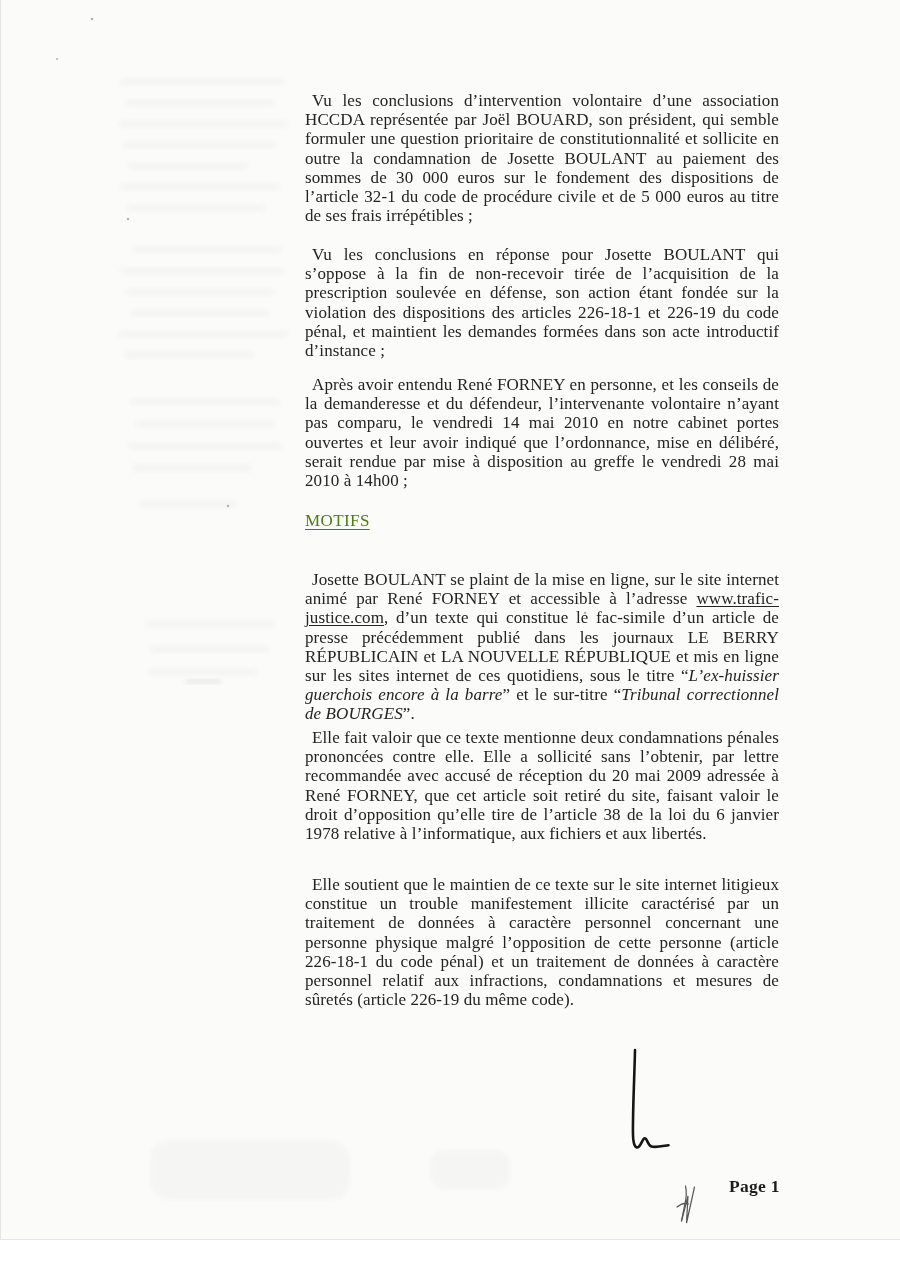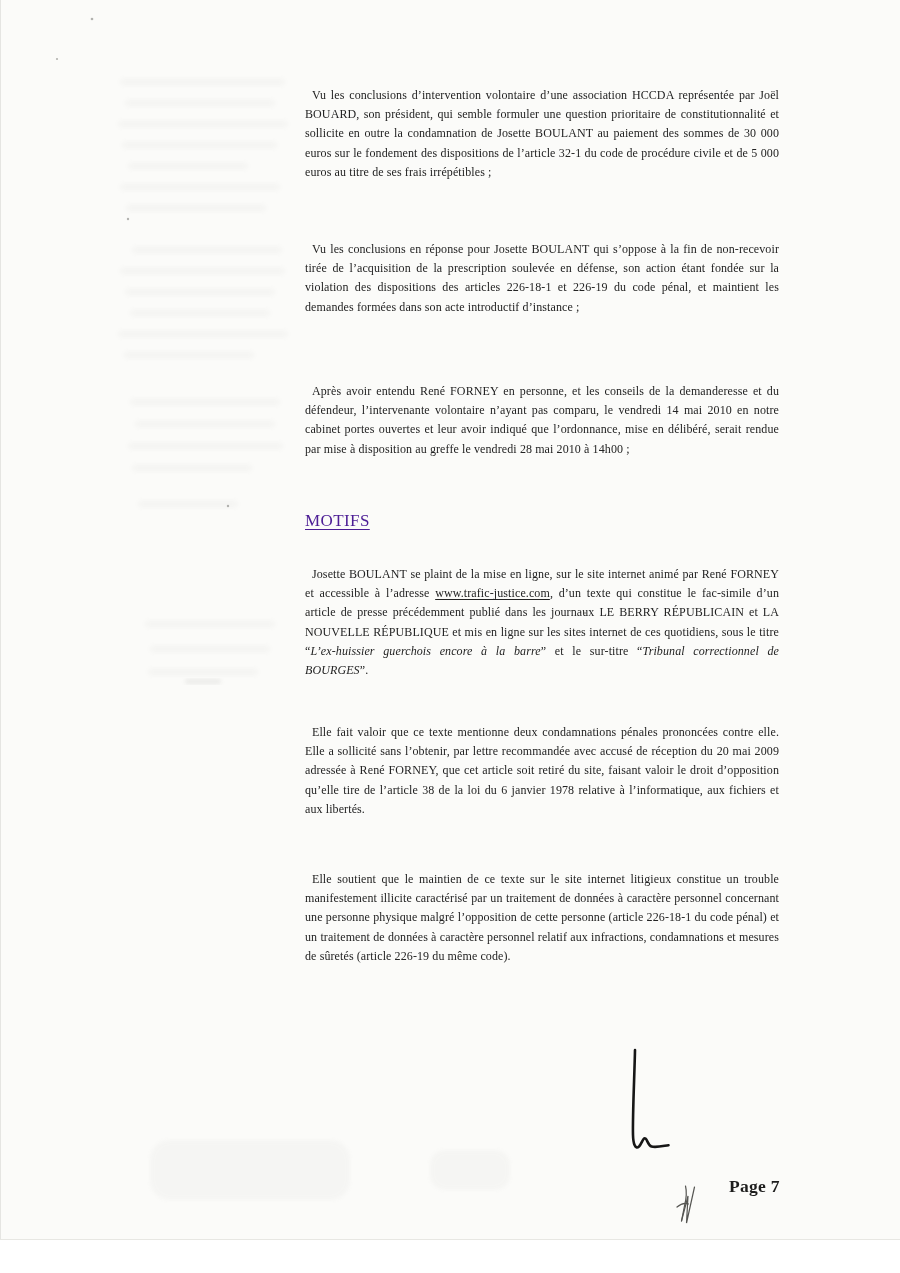--- a/index.html
+++ b/index.html
@@ -29,31 +29,31 @@
     width: 1px;
     height: 1239px;
     background: #e0e0dc;
     opacity: .8;
   }
   .textcol {
     position: absolute;
     left: 305px;
     width: 474px;
     color: #232323;
-    font-size: 12px;
+    font-size: 17px;
     line-height: 19.2px;
     text-align: justify;
     text-indent: 7px;
     letter-spacing: 0.1px;
   }
   .heading {
     position: absolute;
     left: 305px;
     top: 511px;
-    color: #4c1d95;
+    color: #4d7c0f;
     font-size: 17px;
     text-decoration: underline;
     text-underline-offset: 3px;
     letter-spacing: 0.4px;
   }
   .seg-url { text-decoration: underline; text-underline-offset: 2px; }
   .seg-italic { font-style: italic; }
   .page-number {
     position: absolute;
     left: 729px;
@@ -122,32 +122,32 @@
     <circle cx="128" cy="219" r="1.2"></circle>
     <circle cx="228" cy="506" r="1.2"></circle>
     <circle cx="585" cy="613" r="1.3"></circle>
   </g>
 </svg>
 
 <p class="textcol" style="top:74px">Vu les conclusions d’intervention volontaire d’une association HCCDA représentée par Joël BOUARD, son président, qui semble formuler une question prioritaire de constitutionnalité et sollicite en outre la condamnation de Josette BOULANT au paiement des sommes de 30 000 euros sur le fondement des dispositions de l’article 32-1 du code de procédure civile et de 5 000 euros au titre de ses frais irrépétibles ;</p>
 
 <p class="textcol" style="top:228px">Vu les conclusions en réponse pour Josette BOULANT qui s’oppose à la fin de non-recevoir tirée de l’acquisition de la prescription soulevée en défense, son action étant fondée sur la violation des dispositions des articles 226-18-1 et 226-19 du code pénal, et maintient les demandes formées dans son acte introductif d’instance ;</p>
 
-<p class="textcol" style="top:370px">Après avoir entendu René FORNEY en personne, et les conseils de la demanderesse et du défendeur, l’intervenante volontaire n’ayant pas comparu, le vendredi 14 mai 2010 en notre cabinet portes ouvertes et leur avoir indiqué que l’ordonnance, mise en délibéré, serait rendue par mise à disposition au greffe le vendredi 28 mai 2010 à 14h00 ;</p>
+<p class="textcol" style="top:358px">Après avoir entendu René FORNEY en personne, et les conseils de la demanderesse et du défendeur, l’intervenante volontaire n’ayant pas comparu, le vendredi 14 mai 2010 en notre cabinet portes ouvertes et leur avoir indiqué que l’ordonnance, mise en délibéré, serait rendue par mise à disposition au greffe le vendredi 28 mai 2010 à 14h00 ;</p>
 
 <div class="heading">MOTIFS</div>
 
 <p class="textcol" style="top:553px"><span>Josette BOULANT se plaint de la mise en ligne, sur le site internet animé par René FORNEY et accessible à l’adresse </span><span class="seg-url">www.trafic-justice.com</span><span>, d’un texte qui constitue le fac-simile d’un article de presse précédemment publié dans les journaux LE BERRY RÉPUBLICAIN et LA NOUVELLE RÉPUBLIQUE et mis en ligne sur les sites internet de ces quotidiens, sous le titre “</span><span class="seg-italic">L’ex-huissier guerchois encore à la barre</span><span>” et le sur-titre “</span><span class="seg-italic">Tribunal correctionnel de BOURGES</span><span>”.</span></p>
 
 <p class="textcol" style="top:711px">Elle fait valoir que ce texte mentionne deux condamnations pénales prononcées contre elle. Elle a sollicité sans l’obtenir, par lettre recommandée avec accusé de réception du 20 mai 2009 adressée à René FORNEY, que cet article soit retiré du site, faisant valoir le droit d’opposition qu’elle tire de l’article 38 de la loi du 6 janvier 1978 relative à l’informatique, aux fichiers et aux libertés.</p>
 
 <p class="textcol" style="top:858px">Elle soutient que le maintien de ce texte sur le site internet litigieux constitue un trouble manifestement illicite caractérisé par un traitement de données à caractère personnel concernant une personne physique malgré l’opposition de cette personne (article 226-18-1 du code pénal) et un traitement de données à caractère personnel relatif aux infractions, condamnations et mesures de sûretés (article 226-19 du même code).</p>
 
 <svg class="signature-svg" viewBox="0 0 100 195" xmlns="http://www.w3.org/2000/svg">
   <path d="M 20 10 C 19.5 35, 17.5 75, 18 95 C 18.2 103, 20 110, 24 106.5 C 27 103.5, 28 97, 30.5 98.5 C 32.5 100, 33 105.5, 36.5 106.5 C 41 107.8, 48 106, 53.5 105.2" fill="none" stroke="#161616" stroke-width="2.6" stroke-linecap="round" stroke-linejoin="round"></path>
   <g fill="none" stroke="#444440" stroke-width="1.2" stroke-linecap="round" opacity="0.9">
     <path d="M 70.5 146 C 72 152, 71.5 158, 69.5 166 L 66.5 181"></path>
     <path d="M 66.5 181 L 73 156 L 71.5 183 L 79.5 147"></path>
     <path d="M 62 167 C 66 163.5, 70 162.5, 73.5 164"></path>
   </g>
 </svg>
 
-<div class="page-number">Page 7</div>
+<div class="page-number">Page 1</div>
 
 </body></html>

